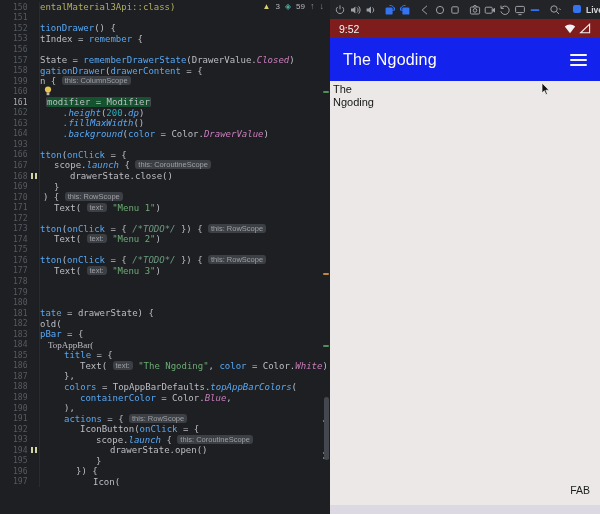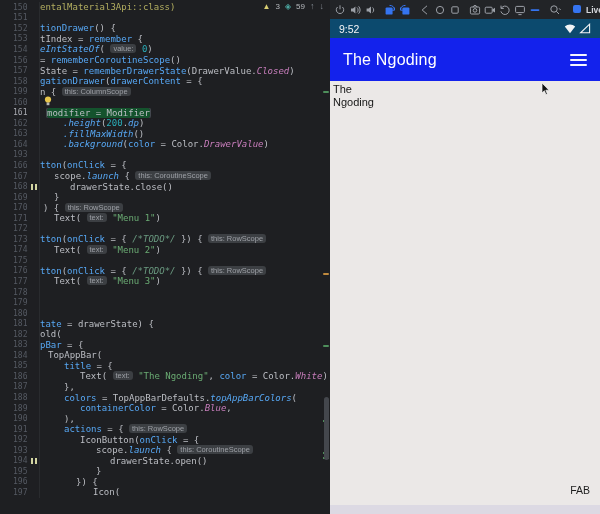--- a/index.html
+++ b/index.html
@@ -47,21 +47,21 @@
   
   #panel { width:270px; height:514px; display:flex; flex-direction:column; background:#222427; }
   #em-toolbar { height:19px; flex:0 0 19px; display:flex; align-items:center; gap:3px;
                 padding:0 4px; background:#222427; }
   .tbtn { width:12px; height:12px; display:flex; align-items:center; justify-content:center; }
   .tsep { width:1px; height:10px; background:#3c3e43; margin:0 1px; }
   #live-edit { display:flex; align-items:center; gap:3px; margin-left:2px; }
   #live-edit span { font:bold 8.5px "Liberation Sans", sans-serif; color:#d5d7dc; white-space:nowrap; }
 
   #screen { flex:1; display:flex; flex-direction:column; position:relative; }
-  #statusbar { height:19px; flex:0 0 19px; background:#0c4a6e; color:#f4f4f6;
+  #statusbar { height:19px; flex:0 0 19px; background:#7f1d1d; color:#f4f4f6;
                display:flex; align-items:center; padding:0 9px;
                font:10.5px "Liberation Sans", sans-serif; }
   #statusbar .spacer { flex:1; }
   #statusbar svg { margin-left:3px; }
   #appbar { height:43px; flex:0 0 43px; display:flex; align-items:center; padding:0 13px; }
   #appbar-title { font:16px "Liberation Sans", sans-serif; color:#fefefe; letter-spacing:.2px; }
   #hamburger { margin-left:auto; width:17px; display:flex; flex-direction:column; gap:3px; }
   #hamburger i { display:block; height:2px; background:#f5f6ff; border-radius:1px; }
   #content { flex:1; background:#ebe8e7; position:relative; }
   #content-text { position:absolute; top:2px; left:3px; width:52px;
@@ -100,28 +100,22 @@
           <span class="ln">152</span>
           <span class="gut"></span>
           <span class="code" style="padding-left: 0px;"><span class="seg-b">tionDrawer</span><span class="seg-p">() {</span></span>
         </div>
         <div class="cl">
           <span class="ln">153</span>
           <span class="gut"></span>
           <span class="code" style="padding-left: 0px;"><span class="seg-p">tIndex = </span><span class="seg-b">remember</span><span class="seg-p"> {</span></span>
         </div>
         <div class="cl">
-          <span class="ln">154</span>
-          <span class="gut"></span>
-          <span class="code" style="padding-left: 0px;"><span class="seg-bi">eIntStateOf</span><span class="seg-p">( </span><span class="seg-h">value:</span><span class="seg-p"> </span><span class="seg-n">0</span><span class="seg-p">)</span></span>
-        </div>
-        <div class="cl">
           <span class="ln">156</span>
           <span class="gut"></span>
-          <span class="code" style="padding-left: 0px;"><span class="seg-p">= </span><span class="seg-b">rememberCoroutineScope</span><span class="seg-p">()</span></span>
         </div>
         <div class="cl">
           <span class="ln">157</span>
           <span class="gut"></span>
           <span class="code" style="padding-left: 0px;"><span class="seg-p">State = </span><span class="seg-b">rememberDrawerState</span><span class="seg-p">(DrawerValue.</span><span class="seg-pi">Closed</span><span class="seg-p">)</span></span>
         </div>
         <div class="cl">
           <span class="ln">158</span>
           <span class="gut"></span>
           <span class="code" style="padding-left: 0px;"><span class="seg-b">gationDrawer</span><span class="seg-p">(</span><span class="seg-b">drawerContent</span><span class="seg-p"> = {</span></span>
@@ -255,21 +249,21 @@
           <span class="code" style="padding-left: 0px;"><span class="seg-p">old(</span></span>
         </div>
         <div class="cl">
           <span class="ln">183</span>
           <span class="gut"></span>
           <span class="code" style="padding-left: 0px;"><span class="seg-b">pBar</span><span class="seg-p"> = {</span></span>
         </div>
         <div class="cl">
           <span class="ln">184</span>
           <span class="gut"></span>
-          <span class="code" style="padding-left: 8px;"><span class="seg-p">TopAppBar(</span></span>
+          <span class="code" style="padding-left: 8px; font-family: Liberation Serif, serif;"><span class="seg-p">TopAppBar(</span></span>
         </div>
         <div class="cl">
           <span class="ln">185</span>
           <span class="gut"></span>
           <span class="code" style="padding-left: 24px;"><span class="seg-b">title</span><span class="seg-p"> = {</span></span>
         </div>
         <div class="cl">
           <span class="ln">186</span>
           <span class="gut"></span>
           <span class="code" style="padding-left: 40px;"><span class="seg-p">Text( </span><span class="seg-h">text:</span><span class="seg-p"> </span><span class="seg-s">"The </span><span class="seg-sq">Ngoding</span><span class="seg-s">"</span><span class="seg-p">, </span><span class="seg-b">color</span><span class="seg-p"> = Color.</span><span class="seg-pi">White</span><span class="seg-p">)</span></span>

